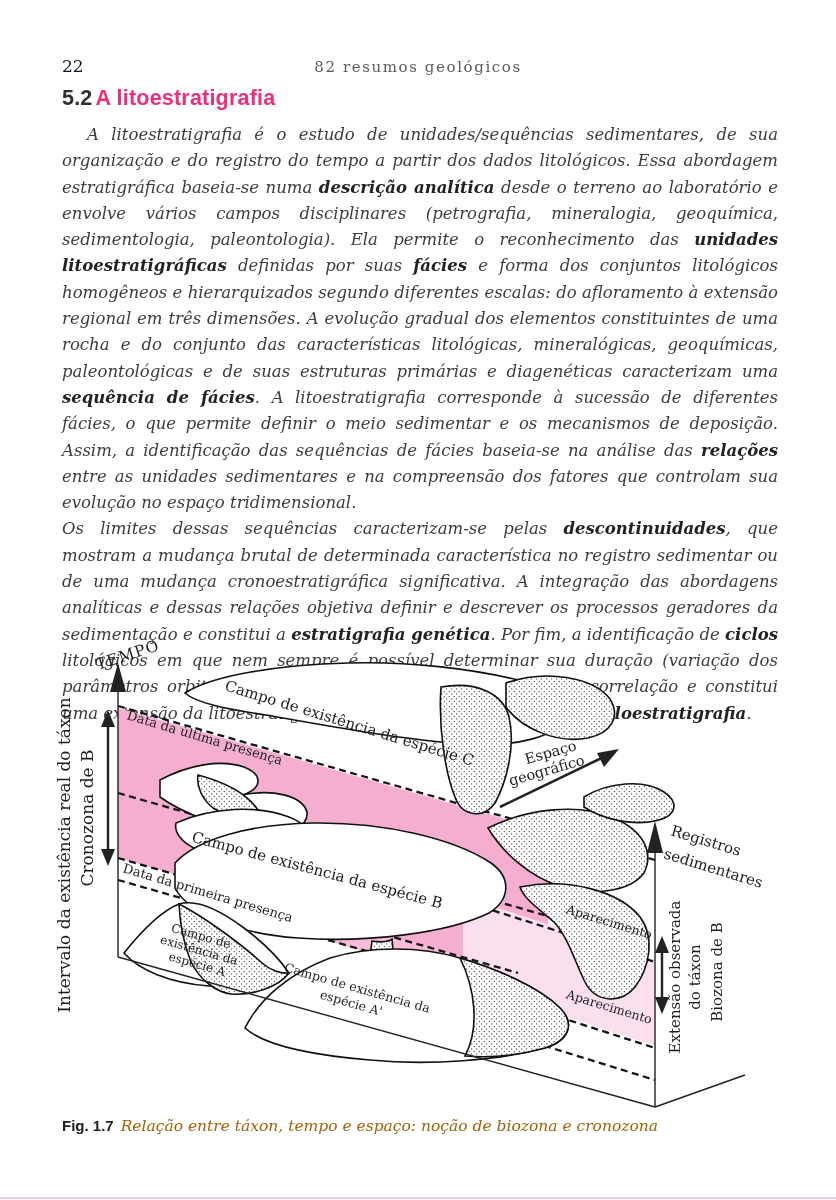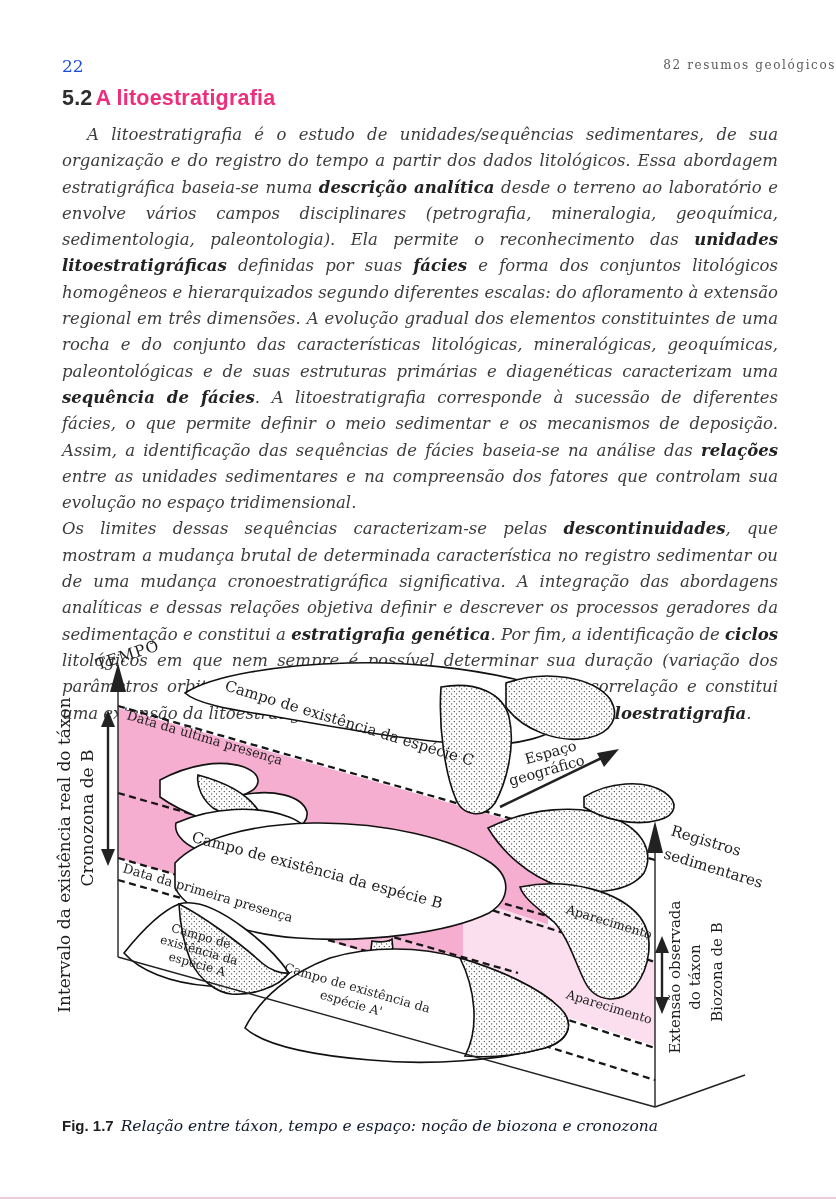--- a/index.html
+++ b/index.html
@@ -1,39 +1,39 @@
 <!DOCTYPE html>
 <html><head>
 <meta charset="utf-8">
 <style>
   html,body{margin:0;padding:0;}
   body{width:836px;height:1200px;background:#ffffff;position:relative;overflow:hidden;
        font-family:"DejaVu Serif",serif;}
   .page{position:absolute;inset:0;background:#fff;}
 
-  .pagenum{position:absolute;left:62px;top:56px;font-size:17px;color:#1d4ed8;}
-  .runhead{position:absolute;left:0;top:58px;width:100%;text-align:right;
-           font-size:12px;color:#5a5a5a;letter-spacing:1.6px;}
+  .pagenum{position:absolute;left:62px;top:56px;font-size:17px;color:#0f172a;}
+  .runhead{position:absolute;left:0;top:58px;width:100%;text-align:center;
+           font-size:15px;color:#5a5a5a;letter-spacing:1.6px;}
 
   .heading{position:absolute;left:62px;top:86px;font-family:"Liberation Sans",sans-serif;
            font-weight:700;font-size:21.5px;color:#2e2e2e;letter-spacing:.2px;}
   .heading .sec-title{color:#ed2e7c;margin-left:3px;}
 
   .bodytext{position:absolute;left:62px;top:122px;width:716px;color:#3c3c3c;
             font-size:16.5px;line-height:26.3px;text-align:justify;}
   .bodytext p{margin:0;font-style:italic;}
   .bodytext p.indent{text-indent:25px;}
   .bodytext b{color:#222;}
 
   .figure-wrap{position:absolute;left:48px;top:625px;width:760px;height:500px;}
   svg text{font-family:"DejaVu Serif",serif;fill:#1d1d1d;}
 
   .caption{position:absolute;left:62px;top:1117px;font-size:15px;color:#2a2a2a;}
   .caption .tag{font-family:"Liberation Sans",sans-serif;font-weight:700;color:#1f1f1f;}
-  .caption .cap-text{font-style:italic;color:#0f172a;margin-left:7px;font-size:15.5px;}
+  .caption .cap-text{font-style:italic;color:#a16207;margin-left:7px;font-size:15.5px;}
 
   .page-edge{position:absolute;left:0;bottom:1px;width:100%;height:2px;background:#ecccda;}
 </style>
 </head>
 <body>
 
 <div class="page">
 
   <div class="pagenum">22</div>
   <div class="runhead">82 resumos geológicos</div>

